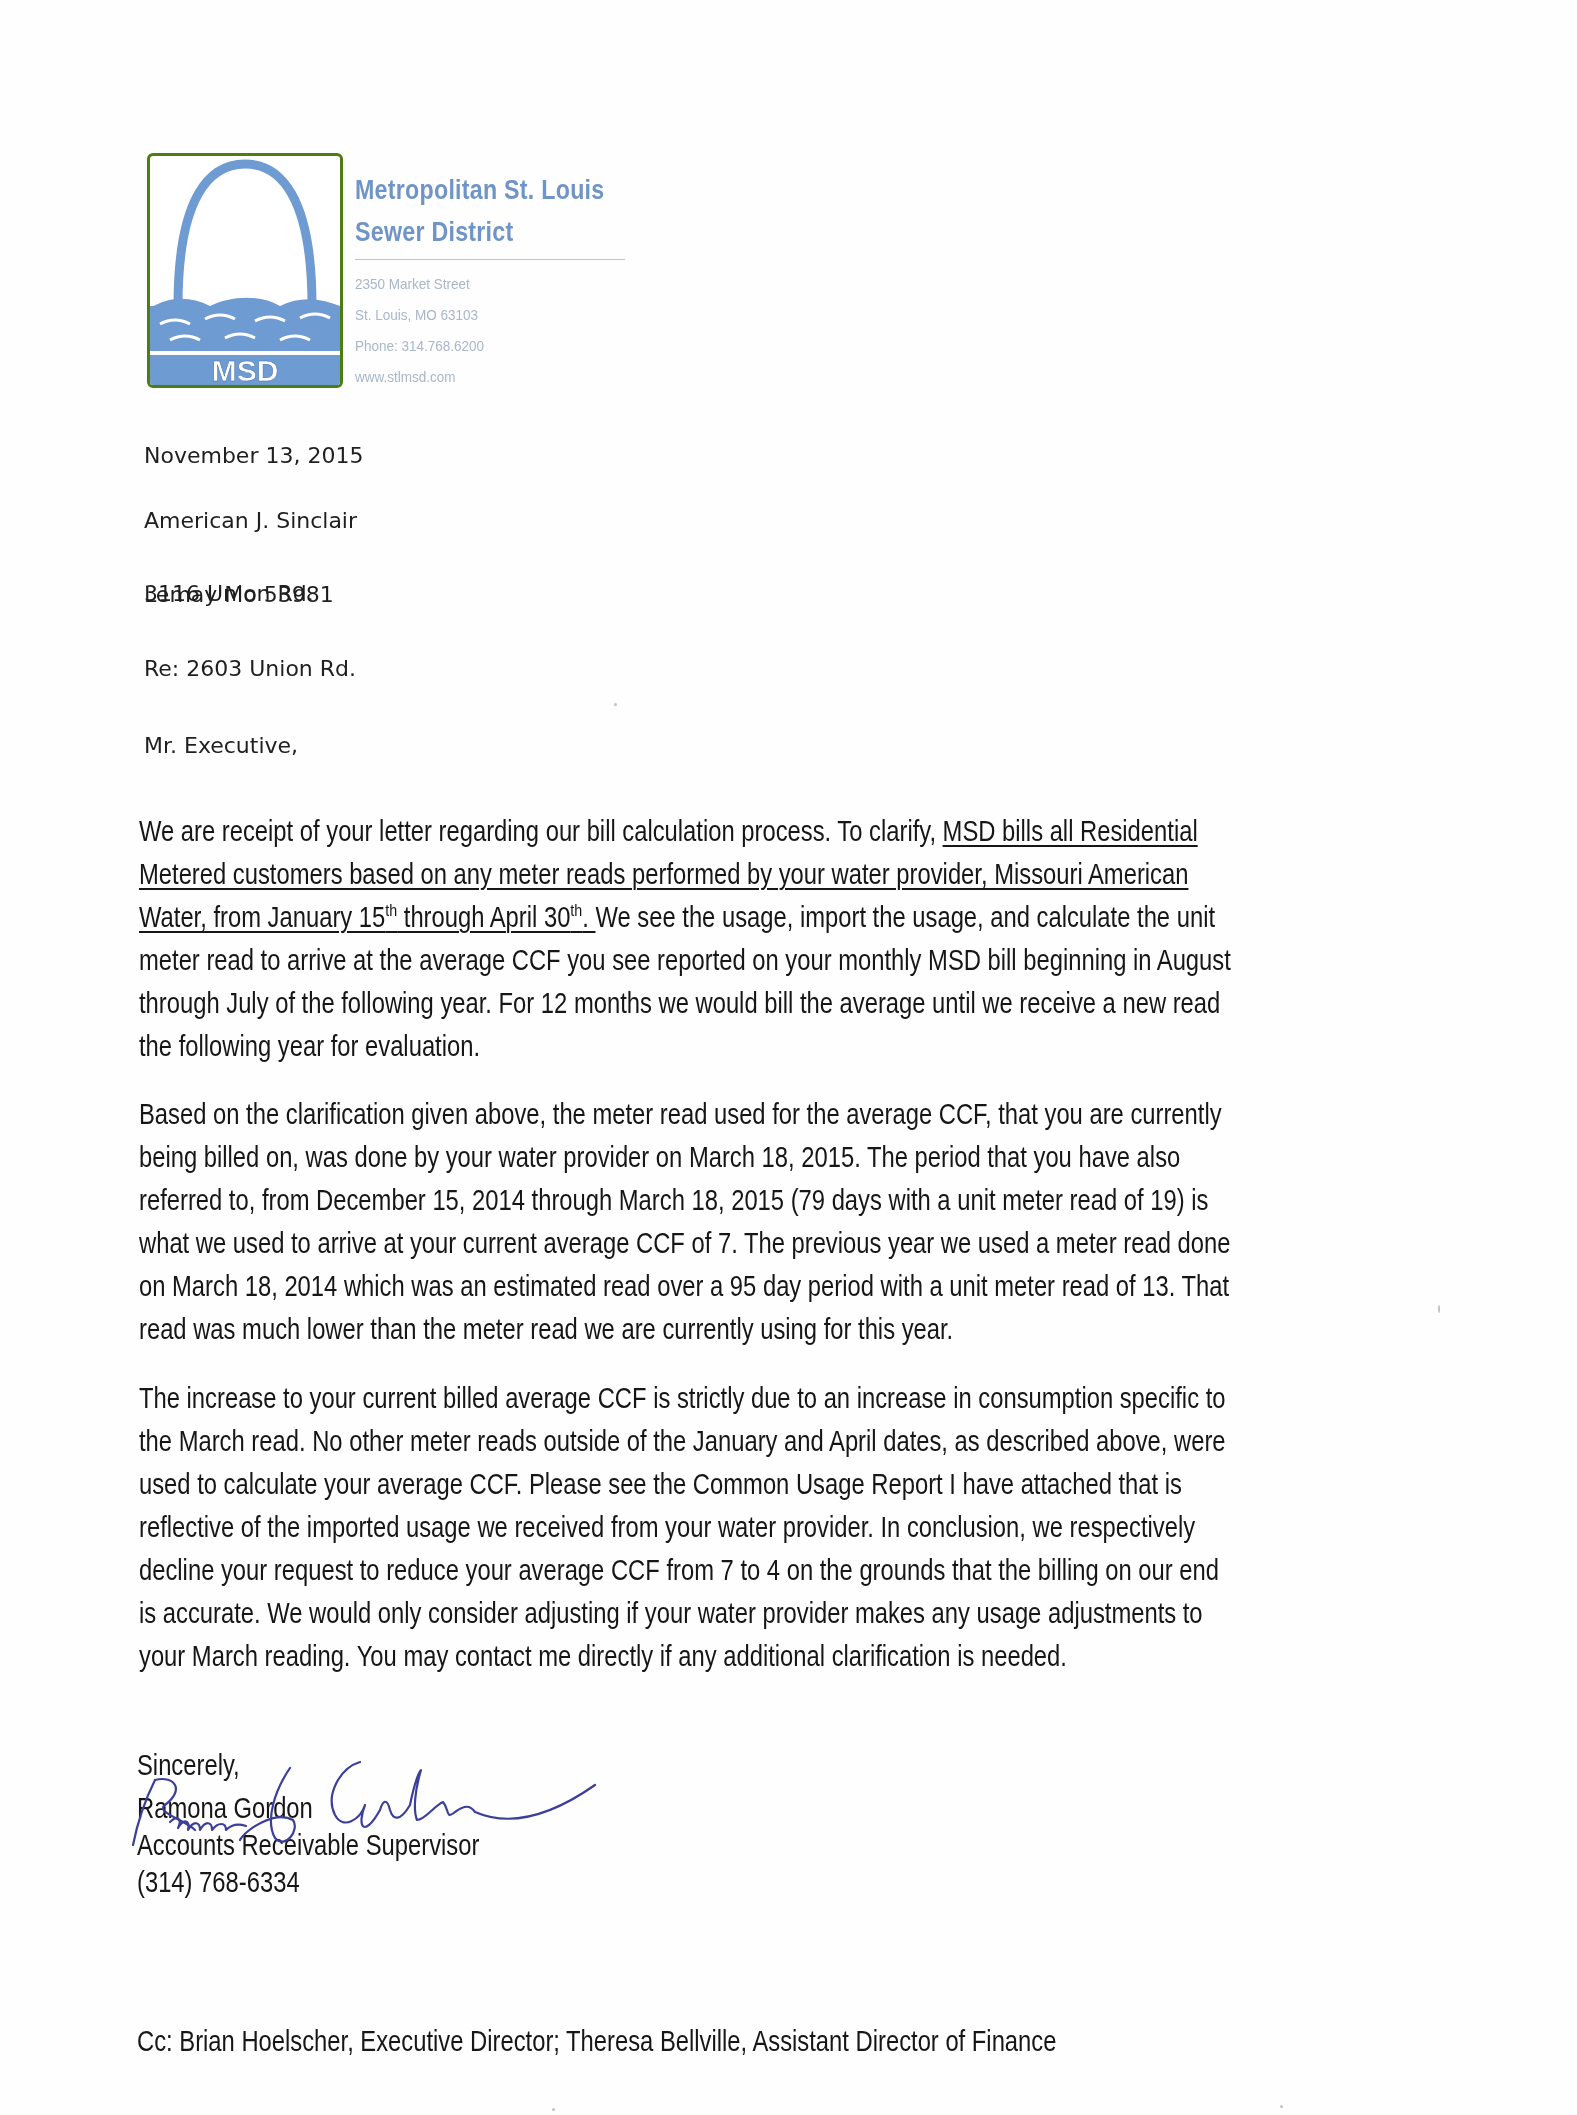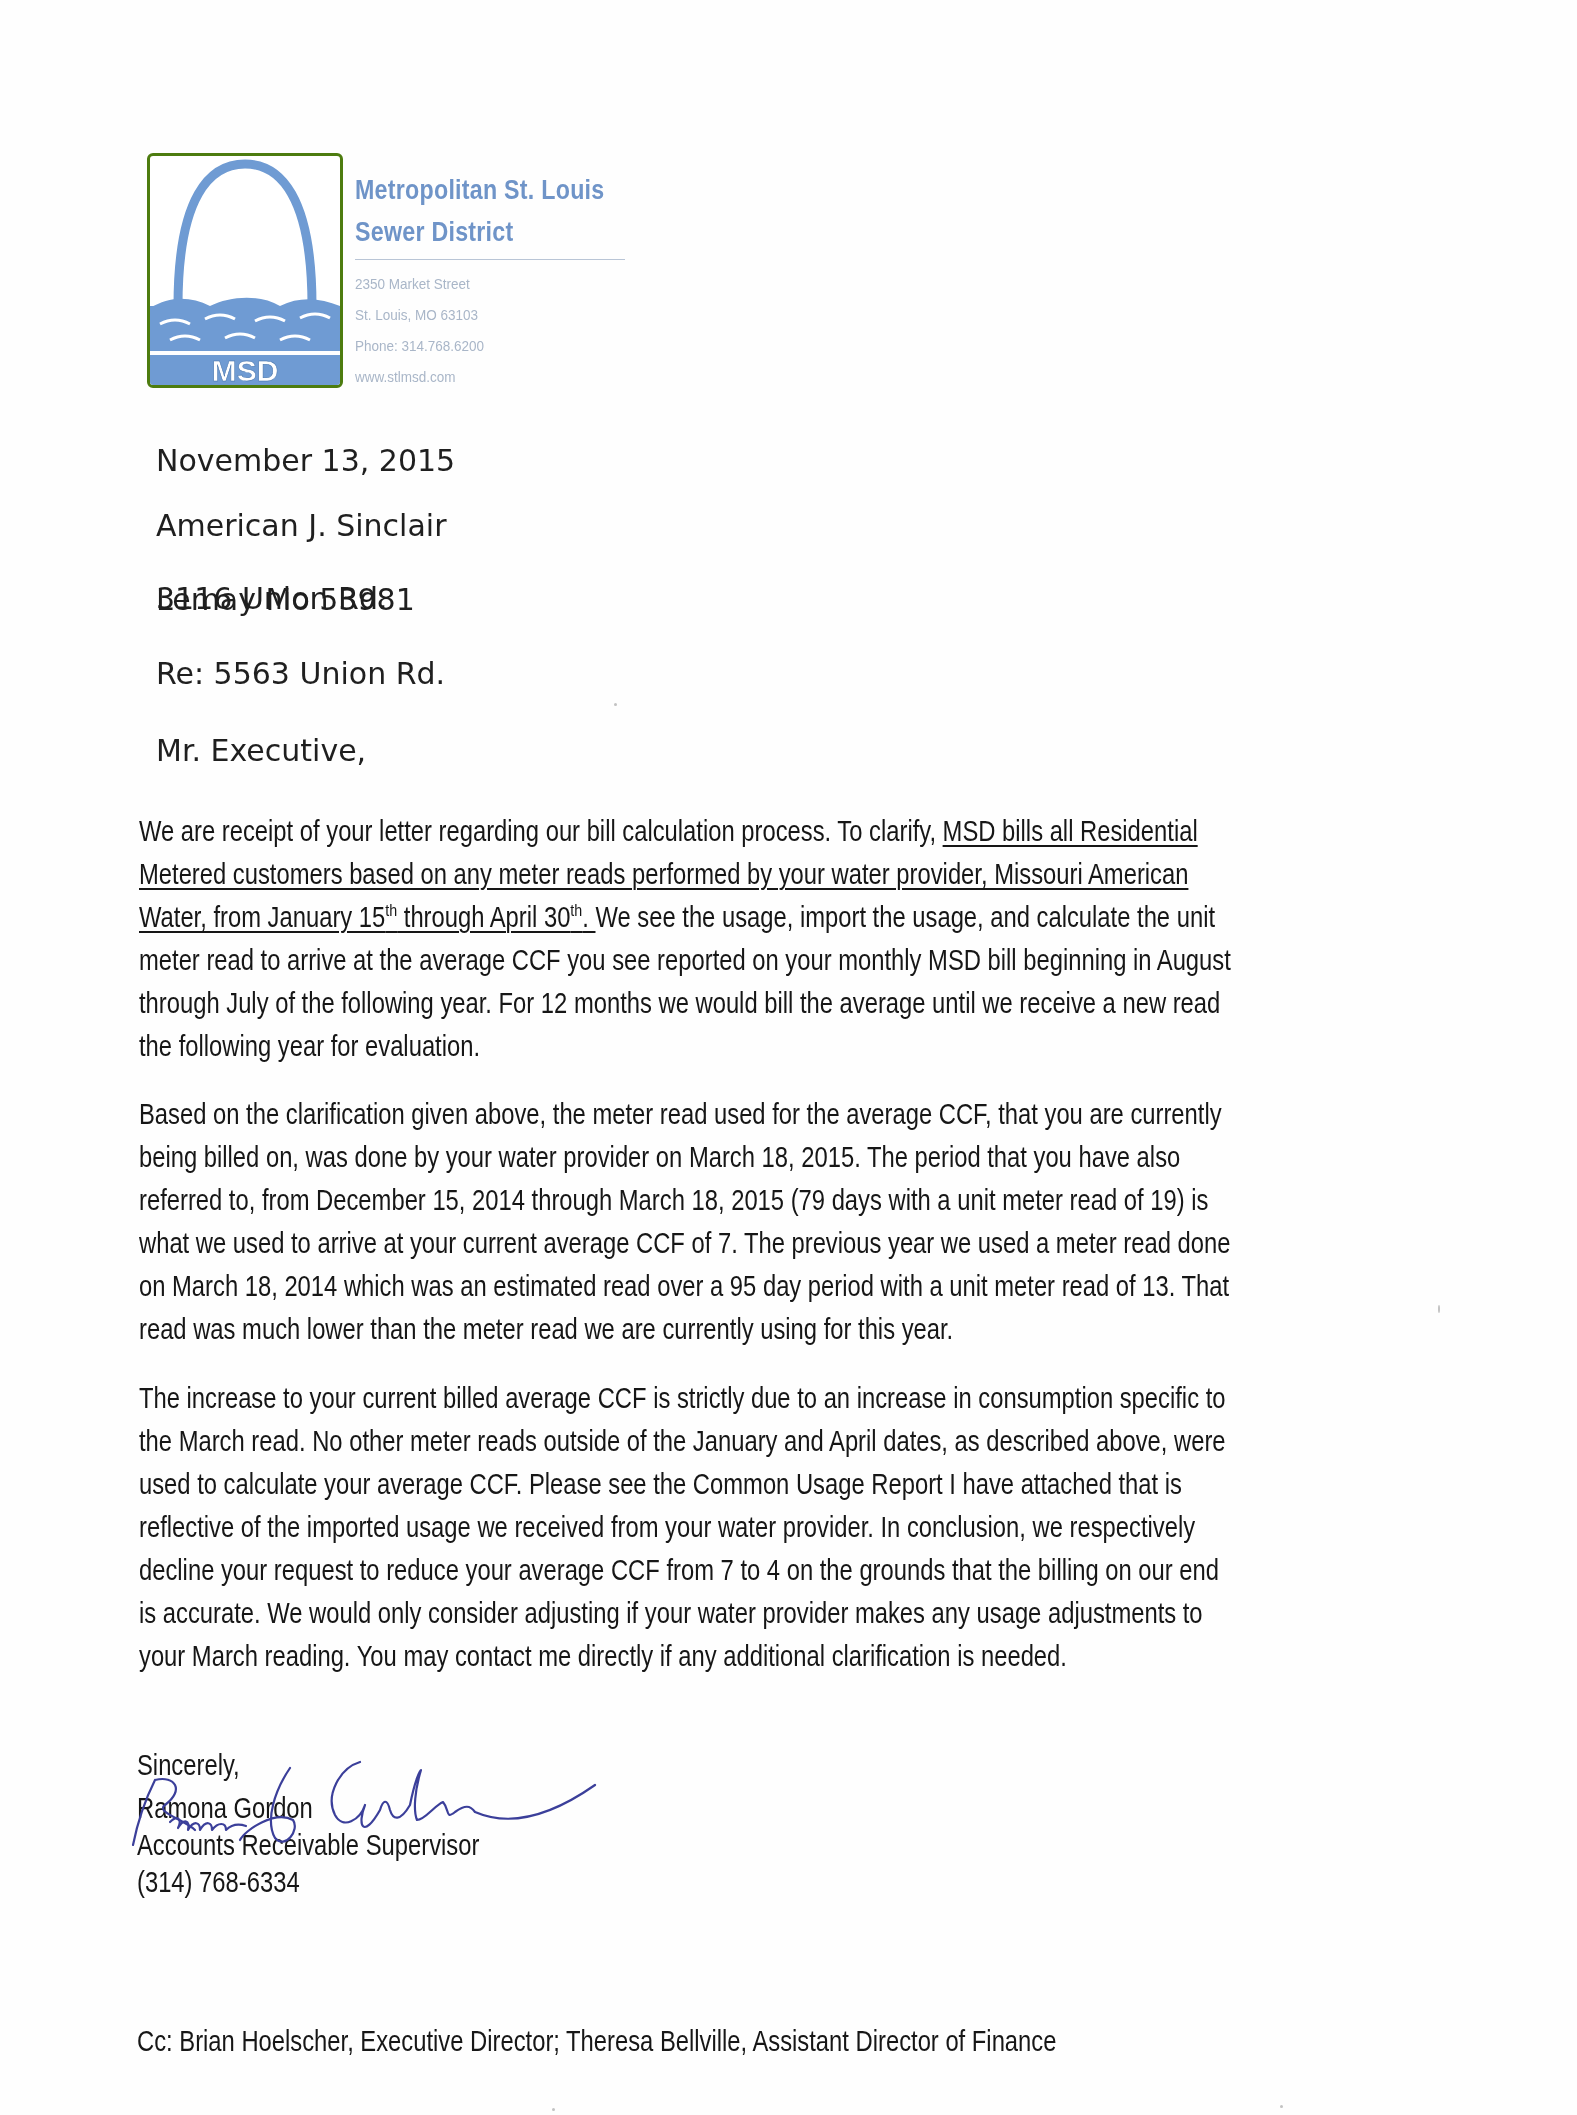--- a/index.html
+++ b/index.html
@@ -11,21 +11,21 @@
   .logo { position: absolute; left: 147px; top: 153px; width: 196px; height: 235px;
           border: 3px solid #4d7c0f; border-radius: 6px; box-sizing: border-box; overflow: hidden; background: #fff; }
   .logo svg { position: absolute; left: 0; top: 0; }
   .org { position: absolute; left: 355px; top: 169px; }
   .org-name { font-family: "Liberation Sans", sans-serif; font-weight: bold; color: #6f94c8;
               font-size: 27px; line-height: 42px; letter-spacing: 0.3px; transform: scaleX(0.86); transform-origin: left top; white-space: nowrap; }
   .org-rule { width: 270px; height: 1px; background: #b9c5d6; margin: 6px 0 8px 0; }
   .org-line { font-family: "Liberation Sans", sans-serif; color: #a9b6c8; font-size: 15px; line-height: 31px; white-space: nowrap; transform: scaleX(0.9); transform-origin: left top; }
 
   
-  .txt { position: absolute; left: 156px; font-family: "DejaVu Sans", sans-serif; font-size: 30px; color: #1f1f1f; white-space: nowrap; }
+  .txt { position: absolute; left: 144px; font-family: "DejaVu Sans", sans-serif; font-size: 22px; color: #1f1f1f; white-space: nowrap; }
   .para { position: absolute; left: 139px; width: 1560px; font-family: "Liberation Sans", sans-serif; font-size: 29px;
           line-height: 43px; color: #161616; transform: scaleX(0.82); transform-origin: left top; }
   .para .ln { display: block; white-space: nowrap; }
   .u { text-decoration: underline; text-underline-offset: 4px; text-decoration-thickness: 2px; }
   sup { font-size: 60%; line-height: 0; }
   .speck { position: absolute; width: 3px; height: 3px; background: #999; border-radius: 50%; opacity: .6; }
 </style>
 </head>
 <body>
 
@@ -60,21 +60,21 @@
     <div class="org-line">2350 Market Street</div>
     <div class="org-line">St. Louis, MO 63103</div>
     <div class="org-line">Phone: 314.768.6200</div>
     <div class="org-line">www.stlmsd.com</div>
   </div>
 
   <div class="txt" style="top:443px;">November 13, 2015</div>
   <div class="txt" style="top:508px;">American J. Sinclair</div>
   <div class="txt" style="top:545px;margin-top:36px;">3116 Union Rd.</div>
   <div class="txt" style="top:582px;">Lemay Mo 53981</div>
-  <div class="txt" style="top:656px;">Re: 5563 Union Rd.</div>
+  <div class="txt" style="top:656px;">Re: 2603 Union Rd.</div>
   <div class="txt" style="top:733px;">Mr. Executive,</div>
 
   <div class="para" style="top:810px;">
     <span class="ln"><span>We are receipt of your letter regarding our bill calculation process. To clarify, </span><span class="u">MSD bills all Residential</span></span>
     <span class="ln u">Metered customers based on any meter reads performed by your water provider, Missouri American</span>
     <span class="ln"><span class="u"><span>Water, from January 15</span><sup>th</sup><span> through April 30</span><sup>th</sup><span>. </span></span><span> We see the usage, import the usage, and calculate the unit</span></span>
     <span class="ln">meter read to arrive at the average CCF you see reported on your monthly MSD bill beginning in August</span>
     <span class="ln">through July of the following year.  For 12 months we would bill the average until we receive a new read</span>
     <span class="ln">the following year for evaluation.</span>
   </div>

